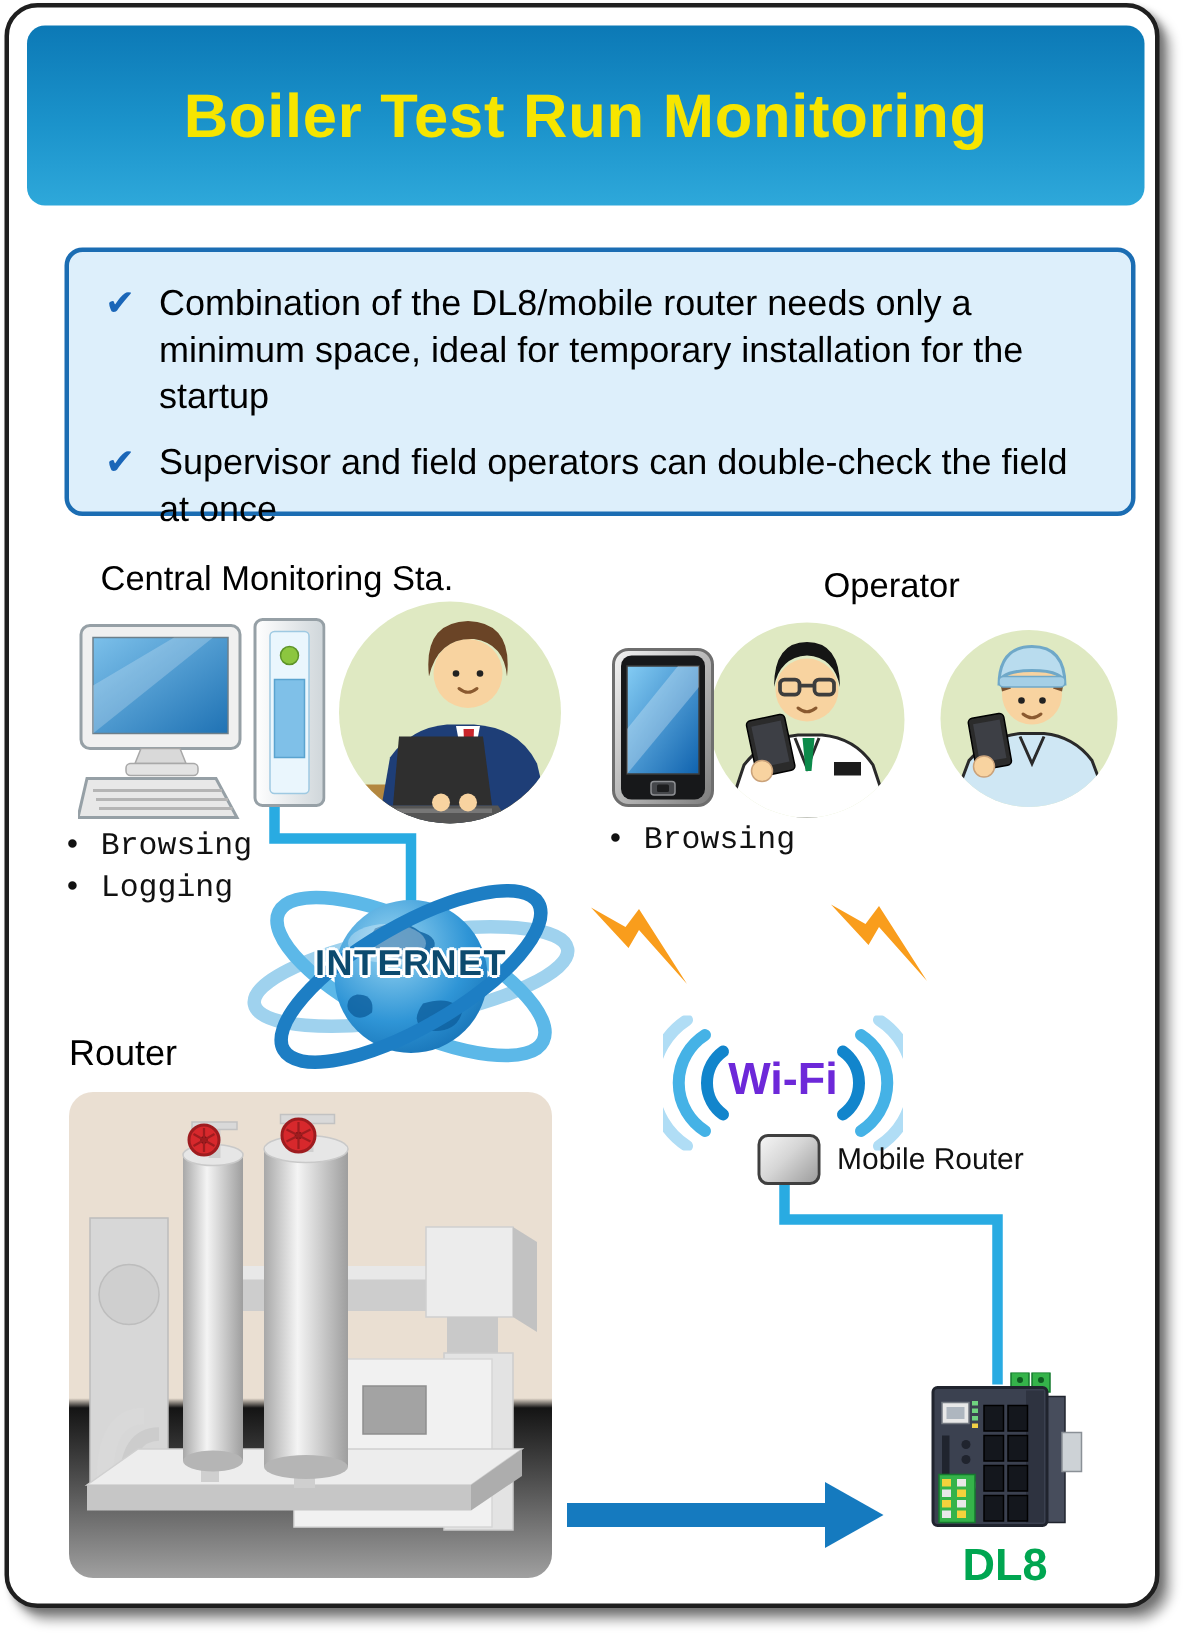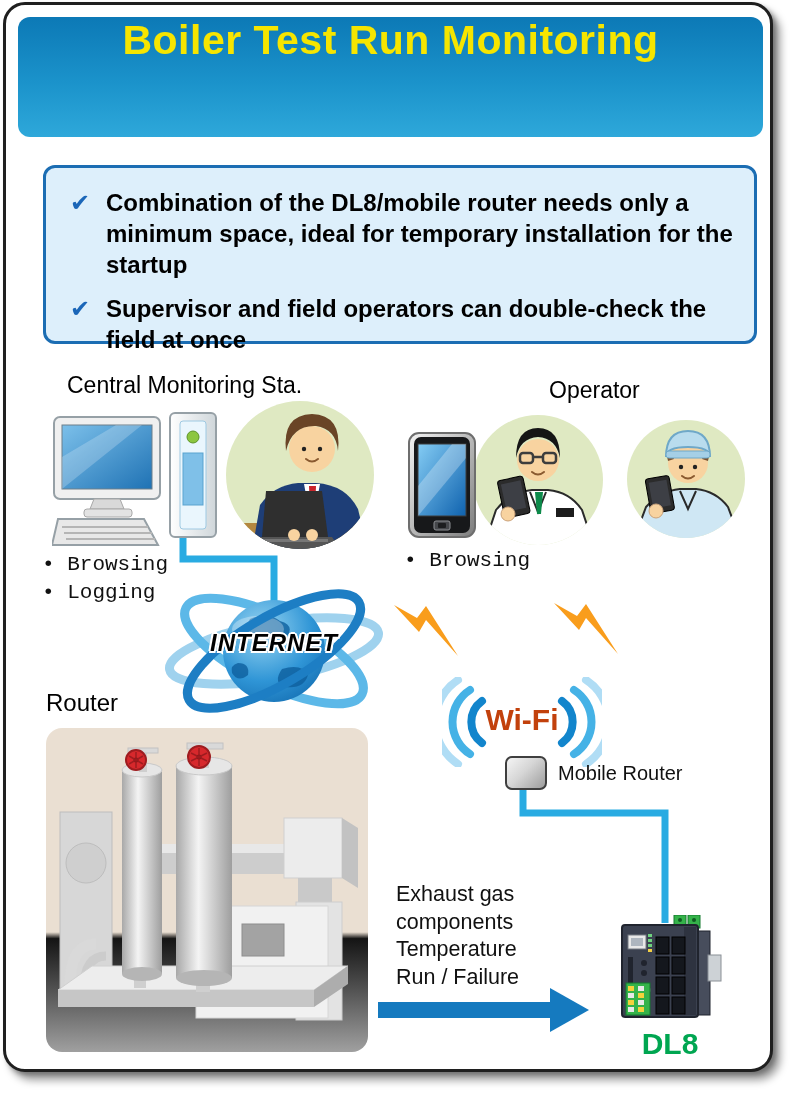--- a/index.html
+++ b/index.html
@@ -5,37 +5,37 @@
   html,body{margin:0;padding:0;background:#fff;}
   body{width:793px;height:1094px;position:relative;overflow:hidden;
        font-family:"Liberation Sans","DejaVu Sans",sans-serif;color:#000;}
   .abs{position:absolute;}
   .stage{position:absolute;left:0;top:0;width:793px;height:1094px;}
   .card{position:absolute;left:3px;top:2px;width:764px;height:1064px;
         background:#fff;border:3px solid #1f1f1f;border-radius:22px;
         box-shadow:7px 8px 8px rgba(0,0,0,.40),3px 3px 4px rgba(0,0,0,.25);}
   .hdr{position:absolute;left:12px;top:12px;width:745px;height:120px;border-radius:12px;
        background:linear-gradient(180deg,#0c79b6 0%,#1b93cb 55%,#2ea8da 100%);
-       display:flex;flex-direction:column;align-items:center;gap:4px;}
+       display:flex;flex-direction:column;align-items:center;justify-content:center;gap:4px;}
   .hdr h1{margin:0;font-size:41px;font-weight:bold;color:#f6e500;letter-spacing:.5px;}
   .hdr p{margin:0;font-size:27px;color:#ffffff;font-weight:bold;}
   .panel{position:absolute;left:37px;top:160px;width:714px;height:179px;
          background:#ddeffb;border:3px solid #1b6db3;border-radius:12px;
          box-sizing:border-box;padding:19px 20px 0 24px;}
   .feat{display:flex;align-items:flex-start;}
   .feat + .feat{margin-top:13px;}
   .chk{flex:0 0 36px;font-size:24px;font-weight:bold;color:#1a66b8;line-height:31px;}
-  .ftx{font-size:24px;font-weight:bold;line-height:31px;color:#000;}
+  .ftx{font-size:24px;font-weight:normal;line-height:31px;color:#000;}
   .seclabel{font-size:23px;font-weight:normal;white-space:nowrap;}
   .bullets{font-size:21px;line-height:28px;color:#111;white-space:nowrap;font-family:Liberation Mono, monospace;}
   .bullets span{display:block;}
-  .internet-label{font-size:24px;font-weight:bold;color:#000000;letter-spacing:1px;
+  .internet-label{font-size:24px;font-weight:bold;color:#0c4a6e;letter-spacing:1px;
      text-shadow:2px 0 0 #fff,-2px 0 0 #fff,0 2px 0 #fff,0 -2px 0 #fff,
-                 1.5px 1.5px 0 #fff,-1.5px 1.5px 0 #fff,1.5px -1.5px 0 #fff,-1.5px -1.5px 0 #fff;font-style:italic;}
-  .wifi-label{font-size:30px;font-weight:bold;color:#c2410c;}
+                 1.5px 1.5px 0 #fff,-1.5px 1.5px 0 #fff,1.5px -1.5px 0 #fff,-1.5px -1.5px 0 #fff;}
+  .wifi-label{font-size:30px;font-weight:bold;color:#6d28d9;}
   .router-box{position:absolute;left:499px;top:751px;width:42px;height:34px;border-radius:7px;
      background:linear-gradient(135deg,#f5f5f5 0%,#d6d6d6 45%,#9d9d9d 100%);
      border:2.5px solid #3f3f3f;box-sizing:border-box;}
   .router-label{font-size:20px;color:#111;white-space:nowrap;}
   .boiler-scene{position:absolute;left:40px;top:723px;width:322px;height:324px;border-radius:16px;
      overflow:hidden;background:linear-gradient(180deg,#eadfd2 0%,#eadfd2 63%,#141414 65%,#4f4f4f 80%,#a0a0a0 100%);}
   .exhaust{font-size:21.5px;line-height:27.5px;color:#111;}
   .exhaust span{display:block;}
   .dl8-label{font-size:30px;font-weight:bold;color:#00a651;text-align:center;}
   svg{display:block;}
@@ -290,26 +290,20 @@
         <rect x="154" y="18" width="9" height="22" fill="#cfcfcf"></rect>
         <rect x="141" y="15" width="36" height="6" fill="#d9d9d9" stroke="#c2c2c2"></rect>
         <circle cx="153" cy="29" r="11" fill="#d7282c" stroke="#9e1c1f" stroke-width="2"></circle>
         <circle cx="153" cy="29" r="2.5" fill="#7a1215"></circle>
         <line x1="153" y1="20" x2="153" y2="38" stroke="#9e1c1f" stroke-width="1.5"></line>
         <line x1="145" y1="25" x2="161" y2="33" stroke="#9e1c1f" stroke-width="1.5"></line>
         <line x1="145" y1="33" x2="161" y2="25" stroke="#9e1c1f" stroke-width="1.5"></line>
       </svg>
     </div>
 
-    <div class="abs exhaust" style="left:390px;top:876px;">
-      <span>Exhaust gas</span>
-      <span>components</span>
-      <span>Temperature</span>
-      <span>Run / Failure</span>
-    </div>
 
     <svg class="abs" style="left:370px;top:983px;" width="215" height="44" viewBox="0 0 215 44">
       <rect x="2" y="14" width="173" height="16" fill="#157abf"></rect>
       <polygon points="174,0 213,22 174,44" fill="#157abf"></polygon>
     </svg>
 
     <svg class="abs" style="left:612px;top:910px;" width="104" height="110" viewBox="0 0 104 110">
       <rect x="56" y="0" width="12" height="13" fill="#35b34a" stroke="#157a2e"></rect>
       <rect x="70" y="0" width="12" height="13" fill="#35b34a" stroke="#157a2e"></rect>
       <circle cx="62" cy="5" r="2" fill="#0f5c22"></circle>

